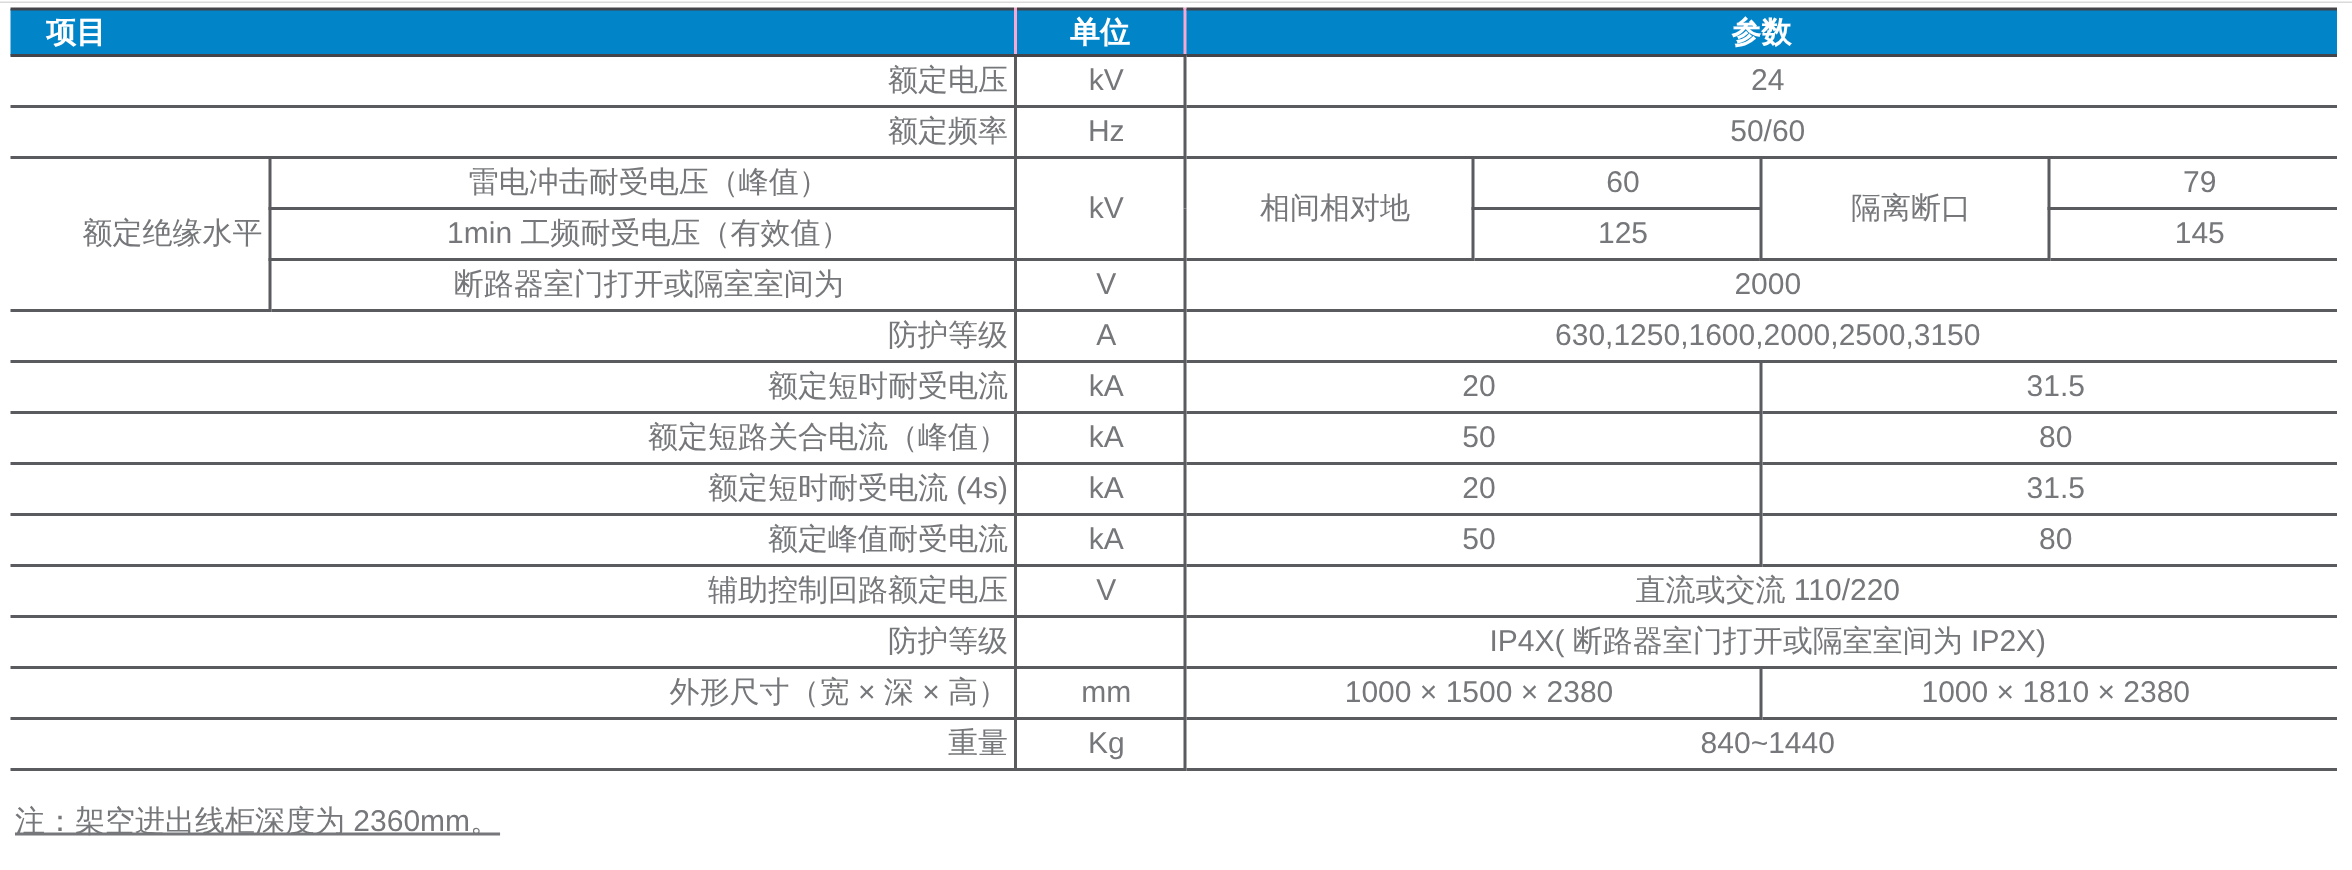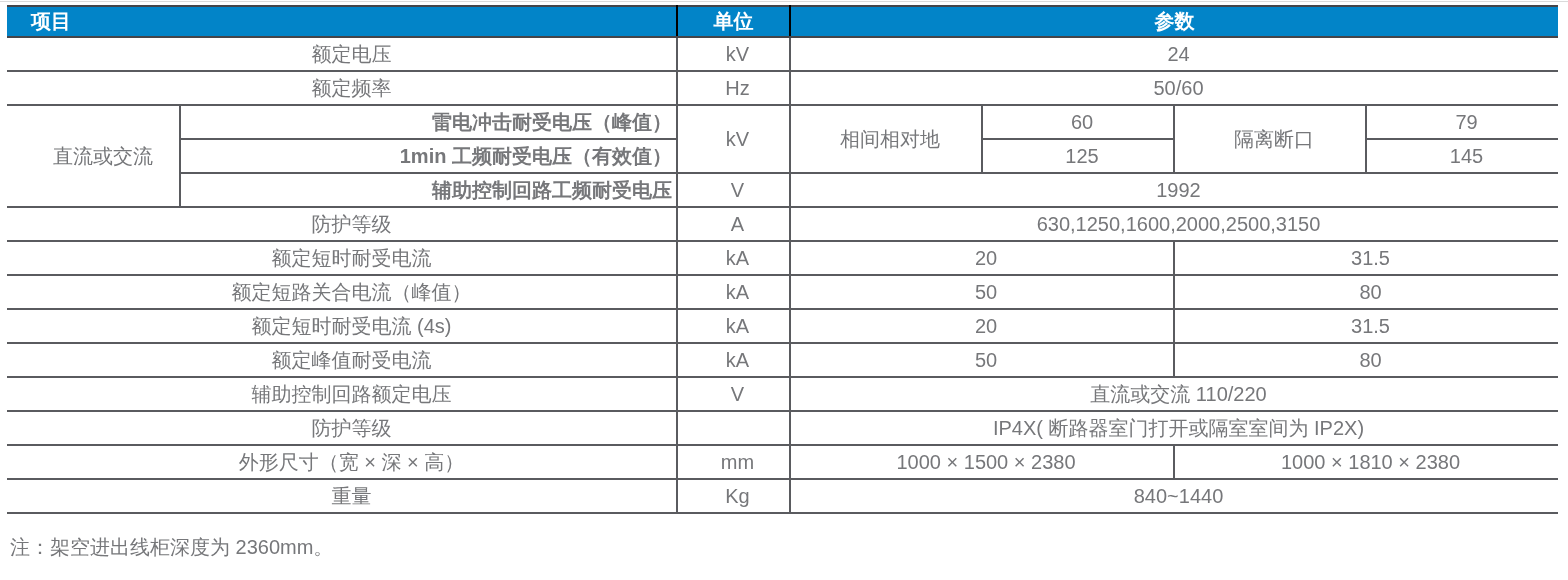--- a/index.html
+++ b/index.html
@@ -29,34 +29,34 @@
   thead th {
     background: #0284c8;
     color: #ffffff;
     font-weight: bold;
     height: 31px;
     padding: 0;
     border-bottom: 2px solid #44454a;
     text-align: center;
   }
   thead th.h-item { text-align: left; padding-left: 24px; }
-  thead th.hv { border-left: 2px solid #000000; }
+  thead th.hv { border-left: 2px solid #f9a8d4; }
   tbody td {
     height: 34px;
     padding: 0 4px;
     text-align: center;
     border-bottom: 2px solid #5a5b5f;
     line-height: 1.1;
   }
-  tbody td.label   { text-align: center; padding-left: 24px; }
-  tbody td.sublabel{ text-align: right; padding-left: 12px; font-weight: bold; }
+  tbody td.label   { text-align: right; padding-left: 24px; }
+  tbody td.sublabel{ text-align: center; padding-left: 12px; }
   tbody td.v { border-left: 2px solid #5a5b5f; padding-left: 12px; }
   .note {
     position: absolute; left: 10px; top: 534px;
-    font-size: 20px; color: #76777a;
+    font-size: 20px; color: #76777a; text-decoration: underline;
   }
 </style>
 </head>
 <body>
 
 <div class="page">
   <div class="top-hairline"></div>
 
   <table class="spec">
     <colgroup>
@@ -80,37 +80,37 @@
         <td class="label" colspan="2">额定电压</td>
         <td class="v">kV</td>
         <td class="v" colspan="4">24</td>
       </tr>
       <tr>
         <td class="label" colspan="2">额定频率</td>
         <td class="v">Hz</td>
         <td class="v" colspan="4">50/60</td>
       </tr>
       <tr>
-        <td class="label" rowspan="3">直流或交流</td>
+        <td class="label" rowspan="3">额定绝缘水平</td>
         <td class="sublabel v">雷电冲击耐受电压（峰值）</td>
         <td class="v" rowspan="2">kV</td>
         <td class="v" rowspan="2">相间相对地</td>
         <td class="v">60</td>
         <td class="v" rowspan="2">隔离断口</td>
         <td class="v">79</td>
       </tr>
       <tr>
         <td class="sublabel v">1min 工频耐受电压（有效值）</td>
         <td class="v">125</td>
         <td class="v">145</td>
       </tr>
       <tr>
-        <td class="sublabel v">辅助控制回路工频耐受电压</td>
+        <td class="sublabel v">断路器室门打开或隔室室间为</td>
         <td class="v">V</td>
-        <td class="v" colspan="4">1992</td>
+        <td class="v" colspan="4">2000</td>
       </tr>
       <tr>
         <td class="label" colspan="2">防护等级</td>
         <td class="v">A</td>
         <td class="v" colspan="4">630,1250,1600,2000,2500,3150</td>
       </tr>
       <tr>
         <td class="label" colspan="2">额定短时耐受电流</td>
         <td class="v">kA</td>
         <td class="v" colspan="2">20</td>

